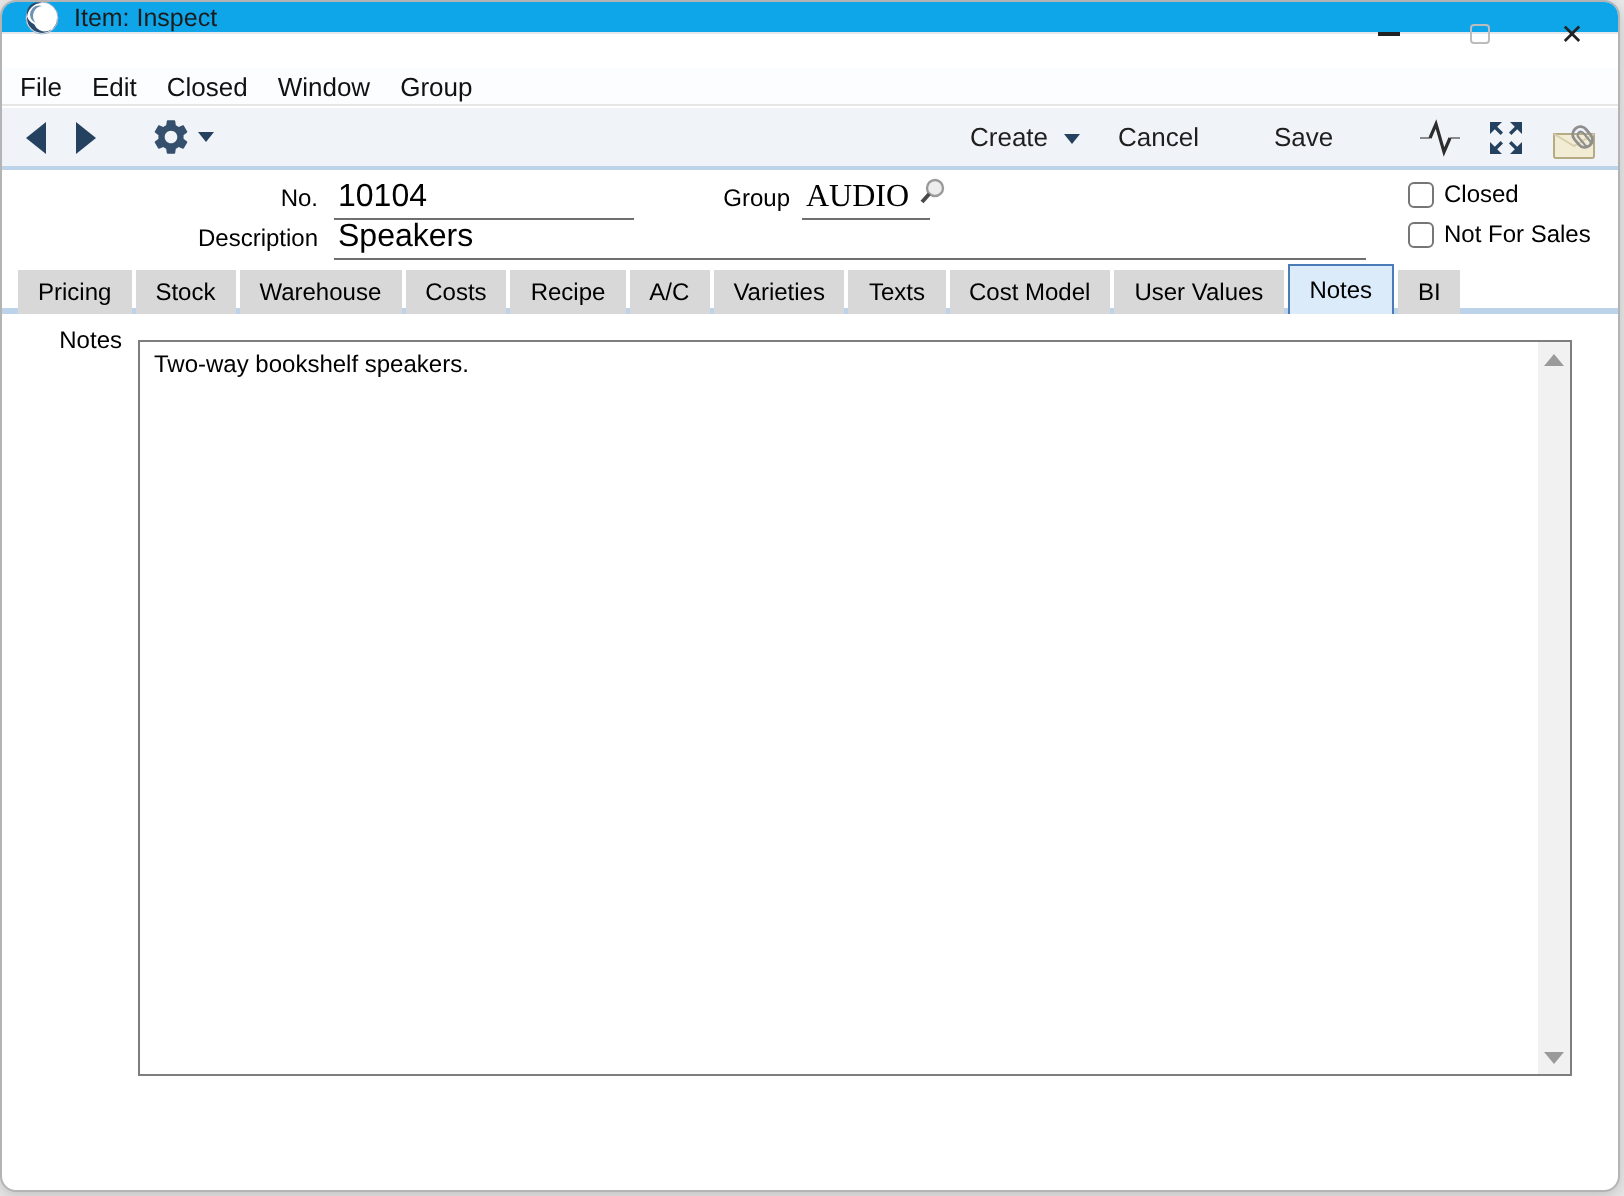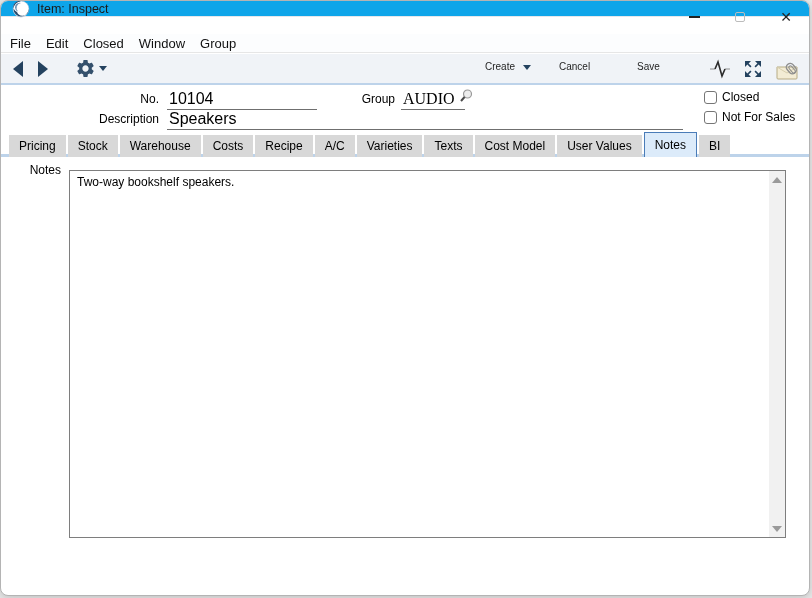--- a/index.html
+++ b/index.html
@@ -45,21 +45,21 @@
   .toolbar {
     position:absolute; left:0; top:53px; right:0; height:31px;
     background:#f0f3f7;
     border-bottom:2px solid #bdd3ea;
   }
   .nav-arrow { position:absolute; top:7px; width:16px; height:16px; }
   .tri-left  { width:0; height:0; border-top:8px solid transparent; border-bottom:8px solid transparent; border-right:10px solid #24425f; }
   .tri-right { width:0; height:0; border-top:8px solid transparent; border-bottom:8px solid transparent; border-left:10px solid #24425f; }
   .gear-wrap { position:absolute; left:74px; top:4px; display:flex; align-items:center; }
   .caret-down { width:0; height:0; border-left:4.5px solid transparent; border-right:4.5px solid transparent; border-top:5px solid #24425f; margin-left:3px; }
-  .tb-text { position:absolute; top:7px; font-size:10px; color:#1f1f1f; }
+  .tb-text { position:absolute; top:7px; font-size:13px; color:#1f1f1f; }
   .tb-create { left:484px; display:flex; align-items:center; }
   .tb-create .caret-down { margin-left:8px; margin-top:2px; }
   .tb-cancel { left:558px; }
   .tb-save { left:636px; }
   .tb-icon { position:absolute; top:5px; width:22px; height:20px; }
   
   .form-area { position:absolute; left:0; top:86px; right:0; height:44px; background:#fff; }
   .fld-label { position:absolute; font-size:12px; color:#000; text-align:right; }
   .fld-value { position:absolute; font-size:16px; color:#000; border-bottom:1px solid #6f6f6f; padding:0 2px 1px 2px; background:transparent; font-family:"Liberation Sans",sans-serif; }
   .chk-row { position:absolute; display:flex; align-items:center; }

